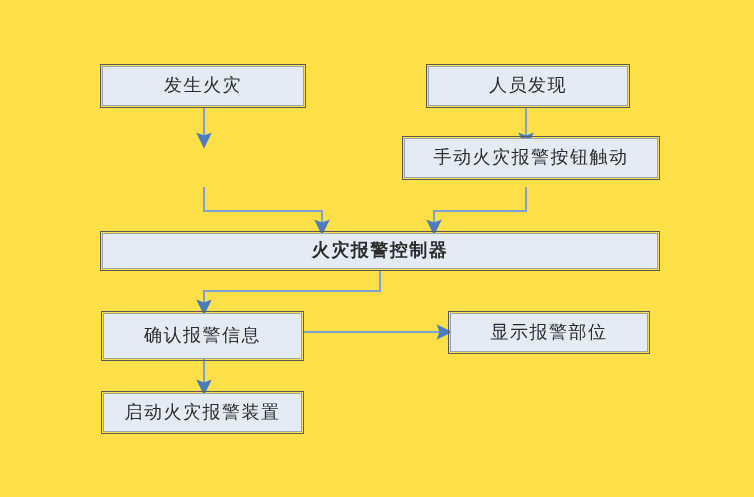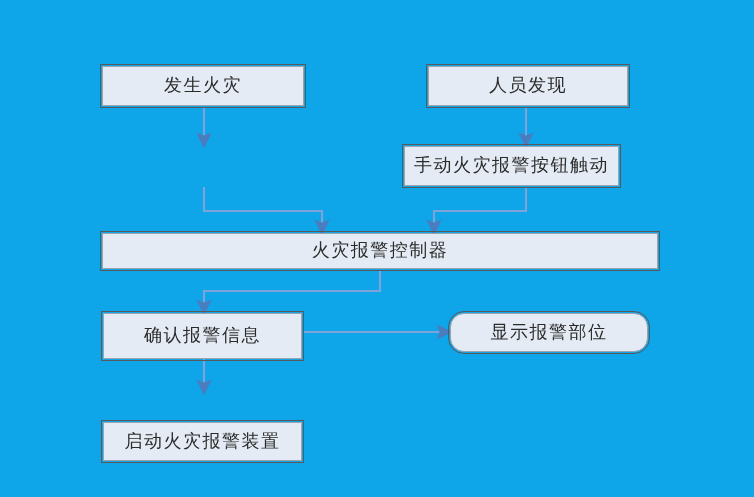--- a/index.html
+++ b/index.html
@@ -4,21 +4,21 @@
 <style>
   html, body {
     margin: 0;
     padding: 0;
     background: #ffffff;
   }
   #canvas {
     position: relative;
     width: 754px;
     height: 497px;
-    background: #0ea5e9;
+    background: #fde047;
     overflow: hidden;
     font-family: "Liberation Serif", "DejaVu Serif", serif;
   }
   .node {
     position: absolute;
     box-sizing: border-box;
     background: #e4ebf5;
     border: 1px solid #9aa3ae;
     outline: 1px solid #595959;
     outline-offset: 1px;
@@ -69,33 +69,33 @@
 
   <div class="node" style="left:102px; top:66px; width:202px; height:40px;">
     <span class="lbl">发生火灾</span>
   </div>
 
   <div class="node" style="left:428px; top:66px; width:200px; height:40px;align-items:center;">
     <span class="lbl">人员发现</span>
   </div>
 
 
-  <div class="node" style="left:404px; top:146px; width:215px; height:40px;">
+  <div class="node" style="left:404px; top:138px; width:254px; height:40px;">
     <span class="lbl">手动火灾报警按钮触动</span>
   </div>
 
-  <div class="node" style="left:102px; top:233px; width:556px; height:36px;">
+  <div class="node" style="left:102px; top:233px; width:556px; height:36px;font-weight:bold;">
     <span class="lbl">火灾报警控制器</span>
   </div>
 
   <div class="node" style="left:103px; top:313px; width:199px; height:46px;">
     <span class="lbl">确认报警信息</span>
   </div>
 
-  <div class="node" style="left:450px; top:313px; width:198px; height:39px;border-radius:14px;">
+  <div class="node" style="left:450px; top:313px; width:198px; height:39px;">
     <span class="lbl">显示报警部位</span>
   </div>
 
-  <div class="node" style="left:103px; top:393px; width:199px; height:39px;margin-top:29px;">
+  <div class="node" style="left:103px; top:393px; width:199px; height:39px;">
     <span class="lbl">启动火灾报警装置</span>
   </div>
 
 </div>
 
 </body></html>

